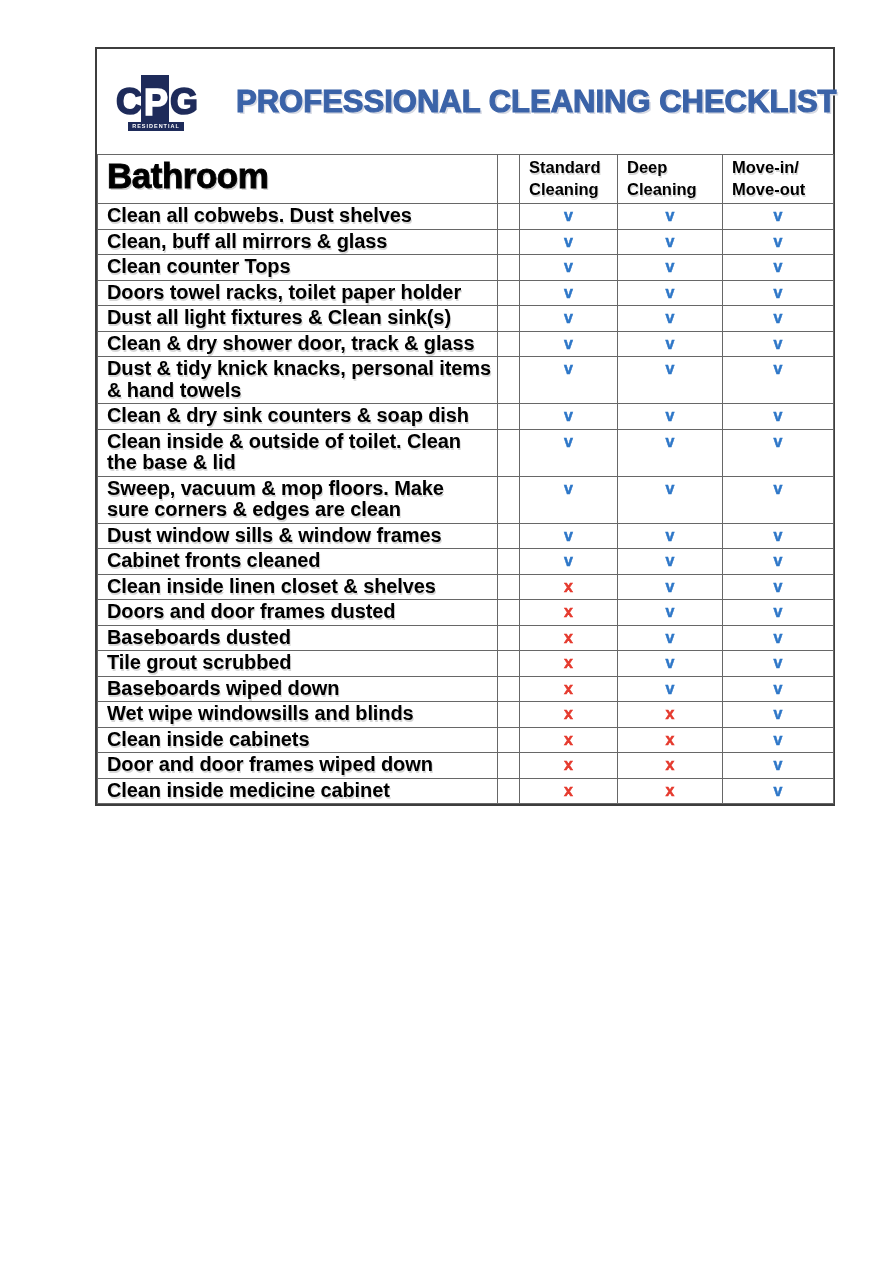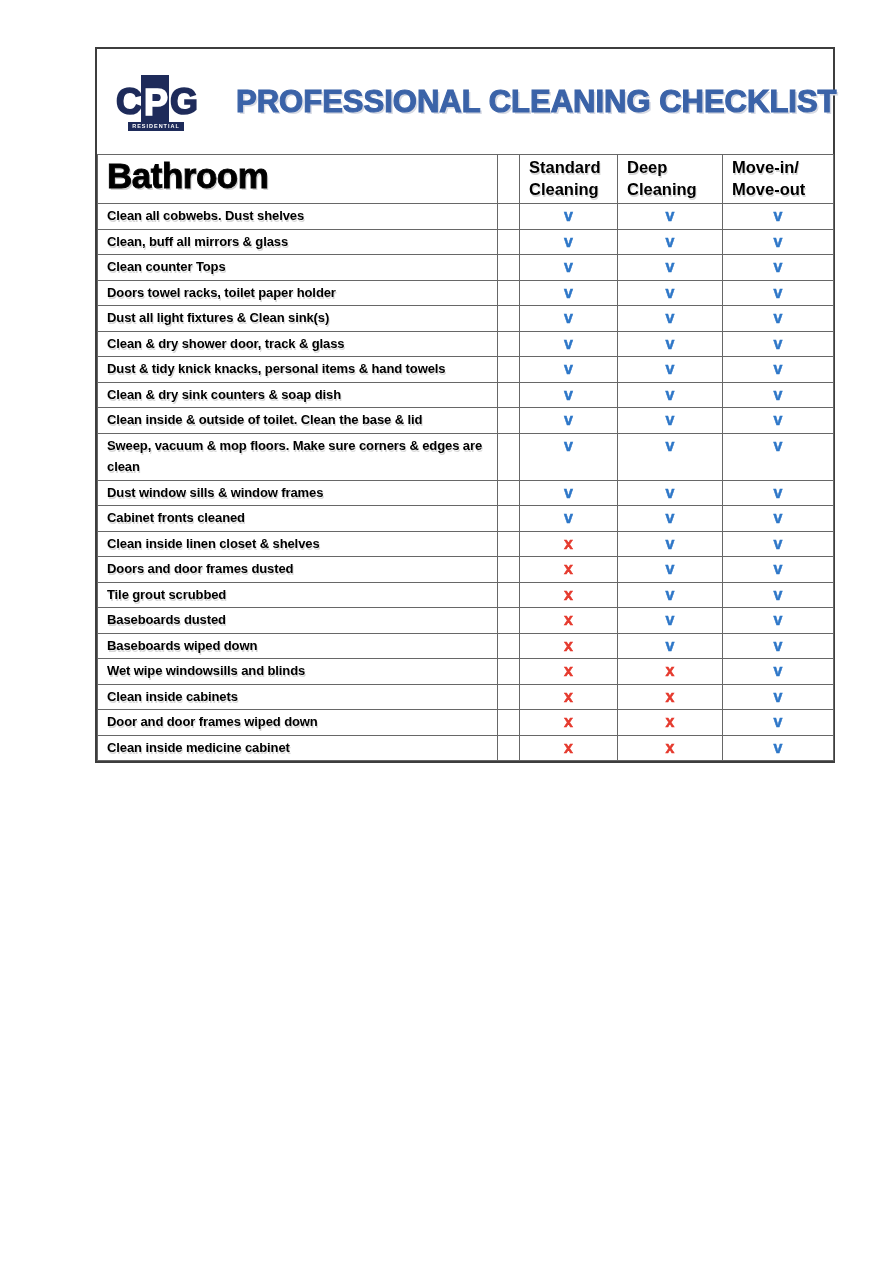--- a/index.html
+++ b/index.html
@@ -64,21 +64,21 @@
     font-size:35px;font-weight:bold;letter-spacing:-0.5px;
     -webkit-text-stroke:0.9px #000;
     text-shadow:1.5px 2px 0 rgba(0,0,0,0.18);
     padding-left:10px;
   }
   .col-head{
     font-size:16.5px;line-height:22px;padding-top:3px;
     text-shadow:1px 1.5px 0 rgba(0,0,0,0.16);
   }
   td.task{
-    font-size:13px;line-height:21.5px;letter-spacing:-0.1px;
+    font-size:20px;line-height:21.5px;letter-spacing:-0.1px;
     text-shadow:1px 1.5px 0 rgba(0,0,0,0.16);
   }
   td.gap{padding:0;}
   td.mark{
     text-align:center;font-size:16px;line-height:21.5px;
     font-weight:bold;padding-left:0;padding-right:0;
     -webkit-text-stroke:0.5px currentColor;
   }
   td.mark.yes{color:var(--check-yes);}
   td.mark.no{color:var(--check-no);}
@@ -219,28 +219,28 @@
         <td class="mark yes">v</td>
       </tr>
       <tr class="single">
         <td class="task">Doors and door frames dusted</td>
         <td class="gap"></td>
         <td class="mark no">x</td>
         <td class="mark yes">v</td>
         <td class="mark yes">v</td>
       </tr>
       <tr class="single">
+        <td class="task">Baseboards dusted</td>
+        <td class="gap"></td>
+        <td class="mark no">x</td>
+        <td class="mark yes">v</td>
+        <td class="mark yes">v</td>
+      </tr>
+      <tr class="single">
         <td class="task">Tile grout scrubbed</td>
-        <td class="gap"></td>
-        <td class="mark no">x</td>
-        <td class="mark yes">v</td>
-        <td class="mark yes">v</td>
-      </tr>
-      <tr class="single">
-        <td class="task">Baseboards dusted</td>
         <td class="gap"></td>
         <td class="mark no">x</td>
         <td class="mark yes">v</td>
         <td class="mark yes">v</td>
       </tr>
       <tr class="single">
         <td class="task">Baseboards wiped down</td>
         <td class="gap"></td>
         <td class="mark no">x</td>
         <td class="mark yes">v</td>

